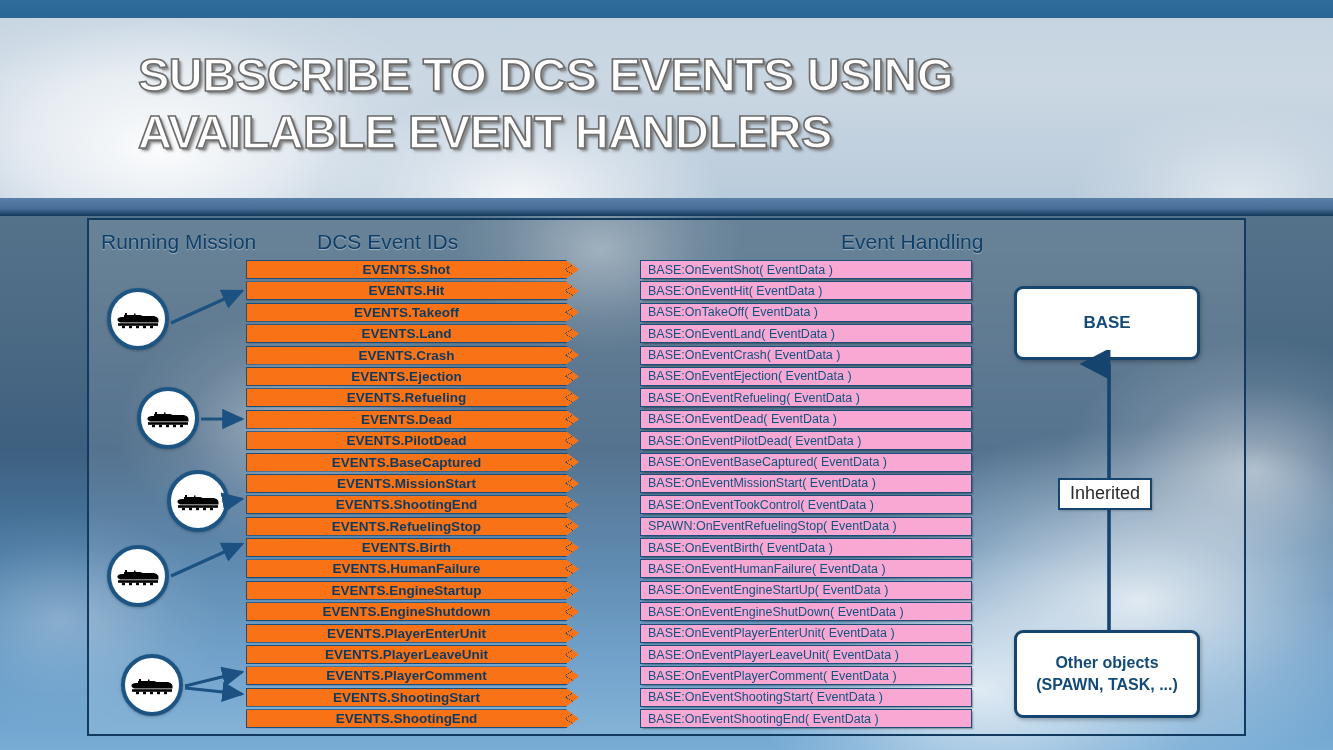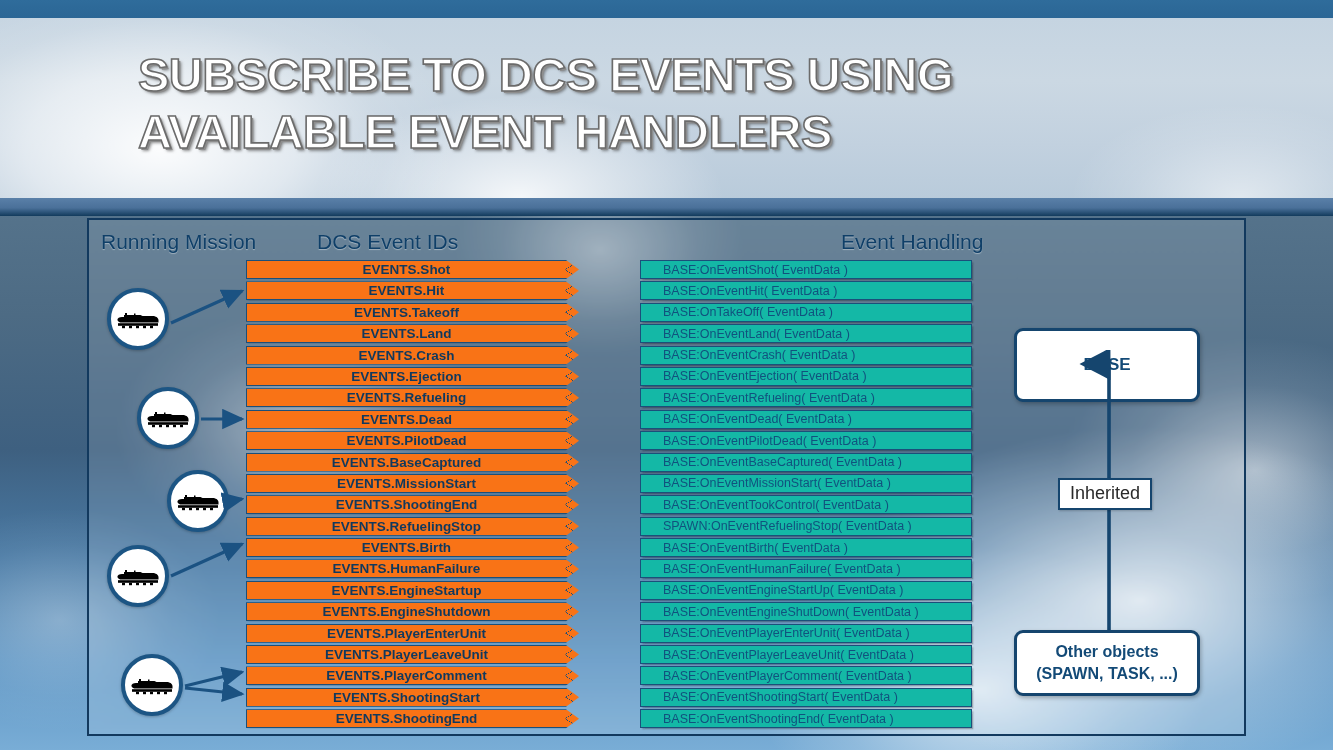--- a/index.html
+++ b/index.html
@@ -114,44 +114,44 @@
     background:
       linear-gradient(to bottom right, transparent 49.2%, #1b4f7a 49.2%, #1b4f7a 53%, transparent 53%) top left / 100% 50% no-repeat,
       linear-gradient(to top right, transparent 49.2%, #1b4f7a 49.2%, #1b4f7a 53%, transparent 53%) bottom left / 100% 50% no-repeat;
   }
 
   
   #handlers { position: absolute; left: 551px; top: 40px; width: 332px; }
   .hb {
     height: 19px;
     margin-bottom: 2.4px;
-    background: #14b8a6;
+    background: #f9a8d4;
     border: 1.6px solid #1b4f7a;
     display: flex; align-items: center;
-    padding-left: 22px;
+    padding-left: 7px;
     color: #11527e;
     font-size: 12.5px;
     white-space: nowrap;
     box-shadow: 1.5px 1.5px 1.5px rgba(0,0,0,.25);
   }
 
   
   .classbox {
     position: absolute;
     background: #ffffff;
     border: 3px solid #15456e;
     border-radius: 9px;
     display: flex; align-items: center; justify-content: center;
     text-align: center;
     color: #134a77;
     font-weight: bold;
     box-shadow: 1px 2px 4px rgba(0,0,0,.28);
   }
-  #box-base  { left: 925px; top: 66px; width: 186px; height: 74px; font-size: 17px; margin-top: 42px; }
-  #box-other { left: 925px; top: 410px; width: 186px; height: 66px; font-size: 16px; line-height:1.35; white-space: pre-line; }
+  #box-base  { left: 925px; top: 66px; width: 186px; height: 74px; font-size: 17px; }
+  #box-other { left: 925px; top: 410px; width: 186px; height: 88px; font-size: 16px; line-height:1.35; white-space: pre-line; }
 
   #inherit-arrow { position: absolute; left: 925px; top: 130px; width: 190px; height: 290px; pointer-events: none; }
 
   #inherit-label {
     position: absolute; left: 969px; top: 258px;
     background: #ffffff;
     border: 2px solid #15456e;
     padding: 3px 10px 4px;
     color: #2a2a2a;
     font-size: 18px;

